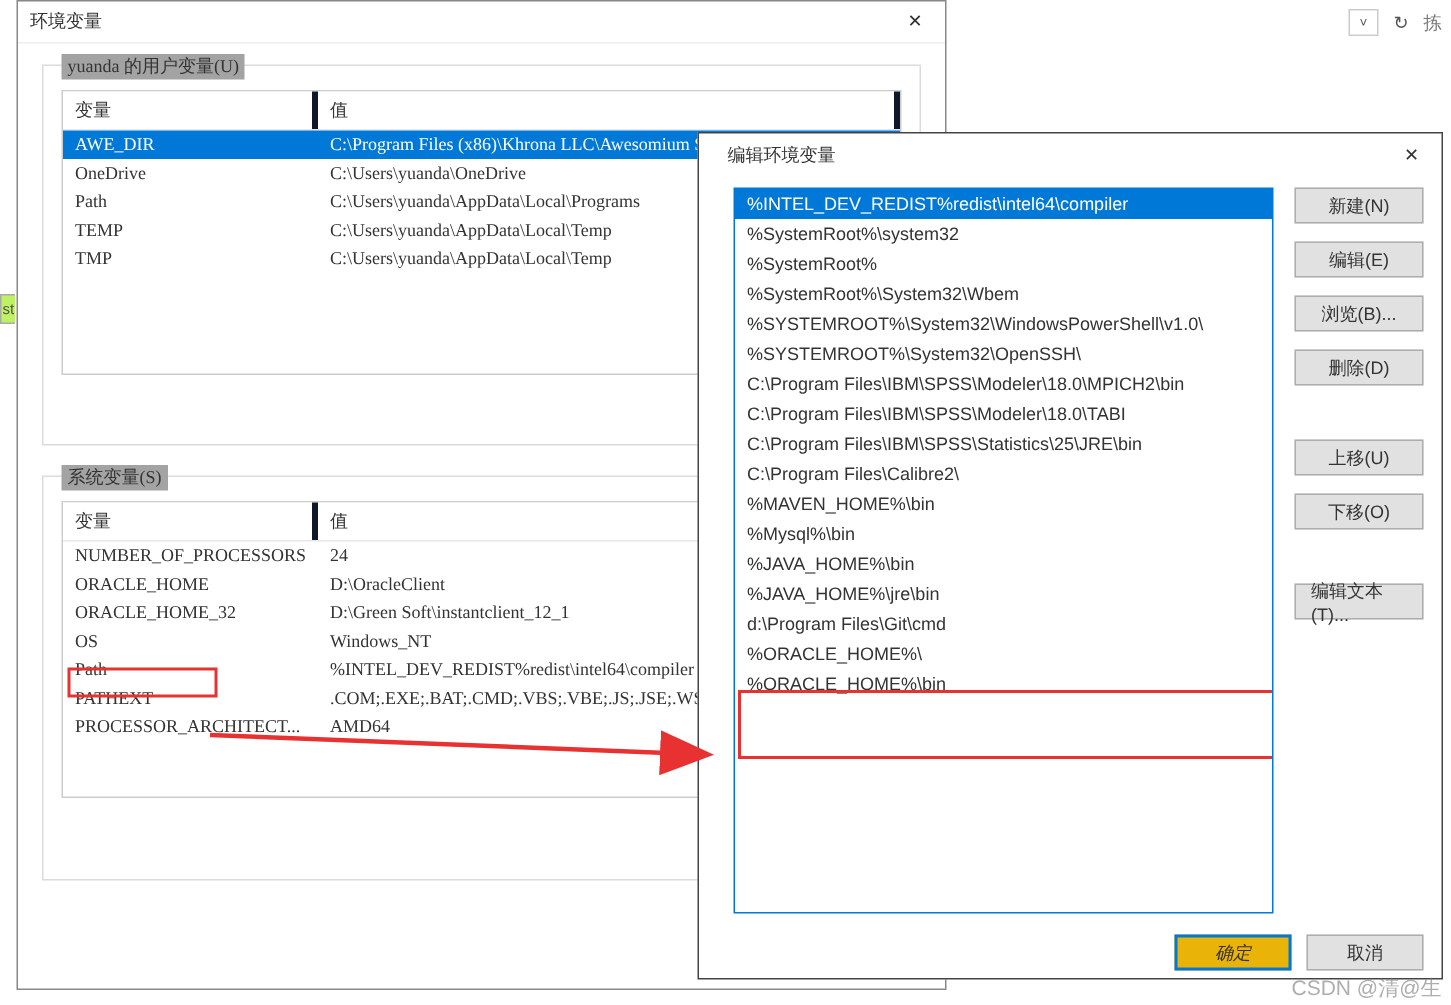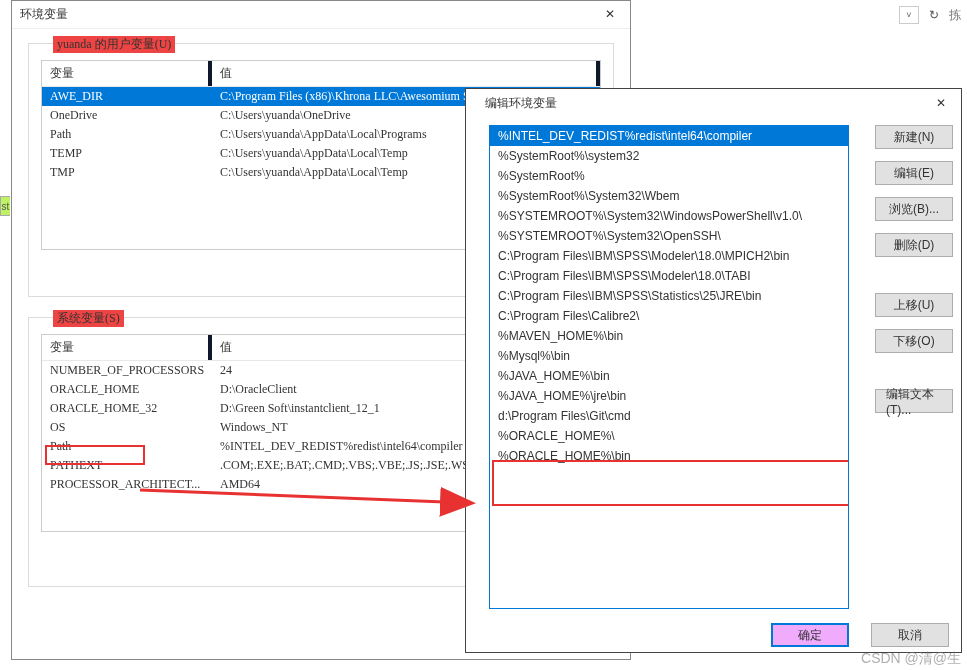--- a/index.html
+++ b/index.html
@@ -55,22 +55,22 @@
     font-family: Liberation Serif, serif;
   }
   .groupbox {
     border: 1px solid #dcdcdc;
     margin: 14px 16px 0 16px;
     padding: 10px 12px 12px 12px;
     position: relative;
   }
   .groupbox-title {
     position: absolute;
-    top: -8px; left: 24px;
-    background: #ef4444; padding: 0 4px;
+    top: -8px; left: 12px;
+    background: #a3a3a3; padding: 0 4px;
     font-size: 12px;
   }
   .var-table {
     border: 1px solid #ccc;
     margin-top: 6px;
   }
   .var-header {
     display: flex;
     background: #fff;
     border-bottom: 1px solid #e8e8e8;
@@ -103,23 +103,22 @@
   .btn {
     min-width: 78px;
     height: 24px;
     border: 1px solid #adadad;
     background: #e1e1e1;
     display: inline-flex;
     align-items: center; justify-content: center;
     padding: 0 10px;
     font-size: 12px;
     cursor: pointer;
-    margin-left: 12px;
-  }
-  .btn.primary { border: 2px solid #0078d7; background: #f0abfc; }
+  }
+  .btn.primary { border: 2px solid #0078d7; background: #eab308; font-style: italic; }
   
   .red-box {
     position: absolute;
     border: 2px solid #e83232;
     pointer-events: none;
   }
   
   #edit-dialog {
     left: 465px; top: 88px; width: 497px; height: 565px;
     border: 1px solid #444;

